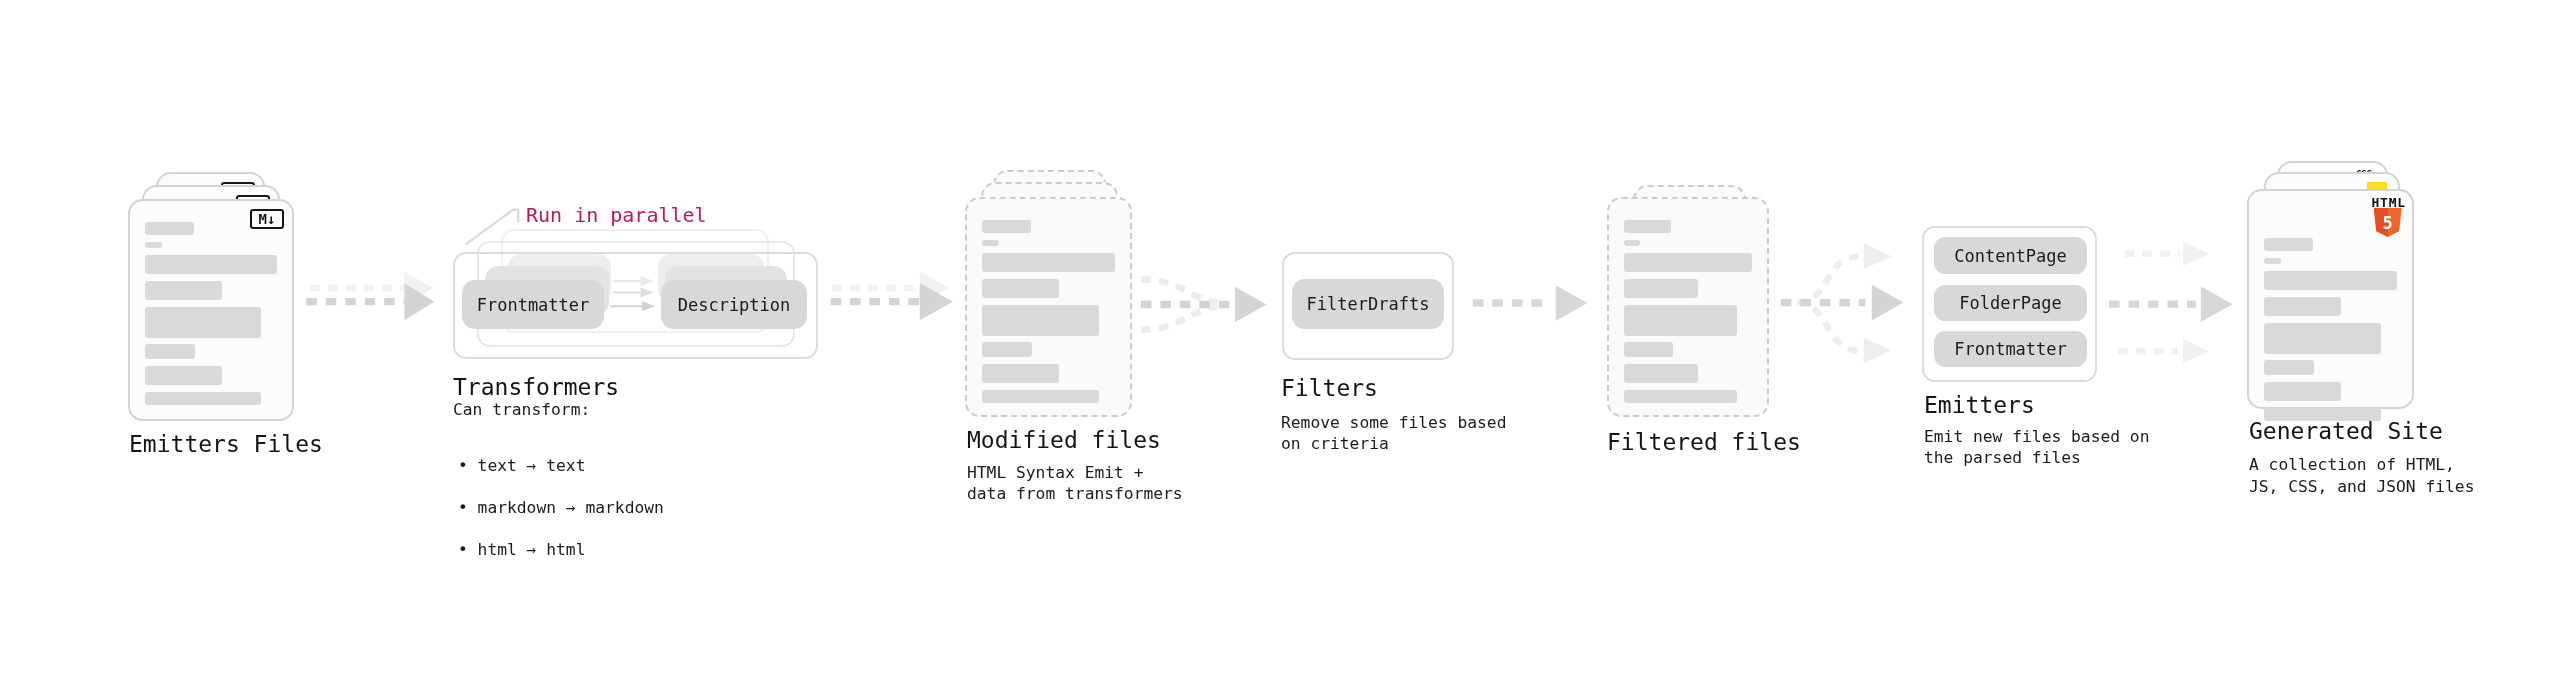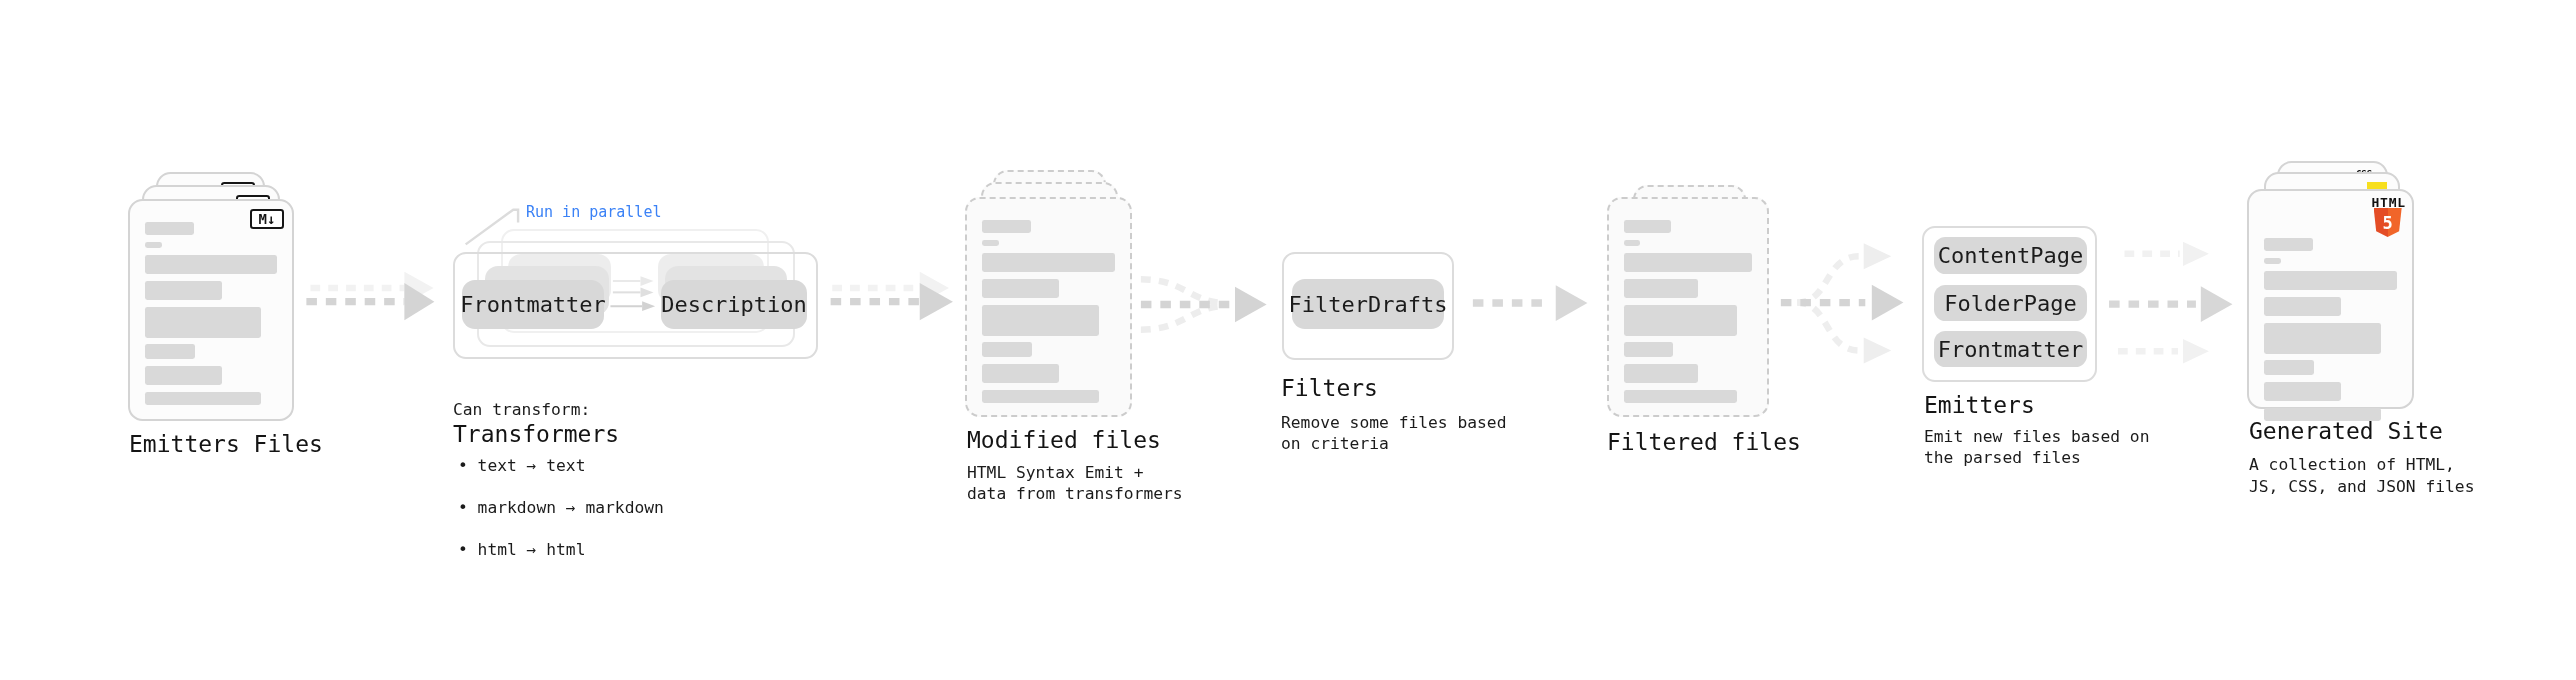--- a/index.html
+++ b/index.html
@@ -24,28 +24,28 @@
   .badge-html5 .t{font-size:13px;font-weight:bold;letter-spacing:0.8px;color:#111;line-height:9.8px;}
   .shield{width:28px;height:29px;margin:0.8px auto 0;background:linear-gradient(90deg,#e44d26 0 50%,#f16529 50% 100%);
     clip-path:polygon(0 0,100% 0,91% 80%,50% 100%,9% 80%);display:flex;align-items:center;justify-content:center;
     color:#fff;font-weight:bold;font-size:17px;}
 
   
   .box{position:absolute;border:2.4px solid #dcdcdc;border-radius:13px;background:transparent;box-sizing:border-box;}
   .box.g1{border-color:#e8e8e8;}
   .box.g2{border-color:#f0f0f0;}
   .pill{position:absolute;background:#d8d8d8;border-radius:13px;display:flex;align-items:center;justify-content:center;
-    font-size:22px;color:#1b1b1b;white-space:nowrap;box-sizing:border-box;}
+    font-size:17px;color:#1b1b1b;white-space:nowrap;box-sizing:border-box;}
   .pill.g1{background:#e3e3e3;}
   .pill.g2{background:#ededed;}
 
   
   .stage-label{position:absolute;font-size:23px;color:#141414;white-space:nowrap;}
   .stage-caption{position:absolute;font-size:16.3px;line-height:21px;color:#1b1b1b;white-space:pre-line;}
-  .note{position:absolute;font-size:15px;color:#3b82f6;white-space:nowrap;}
+  .note{position:absolute;font-size:20px;color:#be185d;white-space:nowrap;}
   svg{position:absolute;overflow:visible;}
 </style>
 </head>
 <body>
 
 <div class="canvas">
 
   <div>
     <div class="card solid" style="left:156px;top:172px;width:109px;height:222px;">
       <div class="badge-md">M↓</div>
@@ -106,21 +106,21 @@
       <g>
         <line x1="6" y1="26" x2="40" y2="26" stroke="#dfdfdf" stroke-width="2.5"></line>
           <polygon points="40,20 56,26 40,32" fill="#dfdfdf"></polygon>
       </g>
       <g>
         <line x1="3" y1="43" x2="42" y2="43" stroke="#d2d2d2" stroke-width="2.5"></line>
           <polygon points="42,37 58,43 42,49" fill="#d2d2d2"></polygon>
       </g>
     </svg>
 
-    <div class="stage-label" style="left:453px;top:374px;margin-top:47px;">Transformers</div>
+    <div class="stage-label" style="left:453px;top:374px;">Transformers</div>
     <div class="stage-caption" style="left:453px;top:399px;">Can transform:</div>
     <div class="stage-caption" style="left:458px;top:434px;">
       <div>• text → text</div>
       <div>• markdown → markdown</div>
       <div>• html → html</div>
     </div>
   </div>
 
   <svg style="left:824px;top:262px" width="138" height="81" viewBox="0 0 170 100">
     <g>

